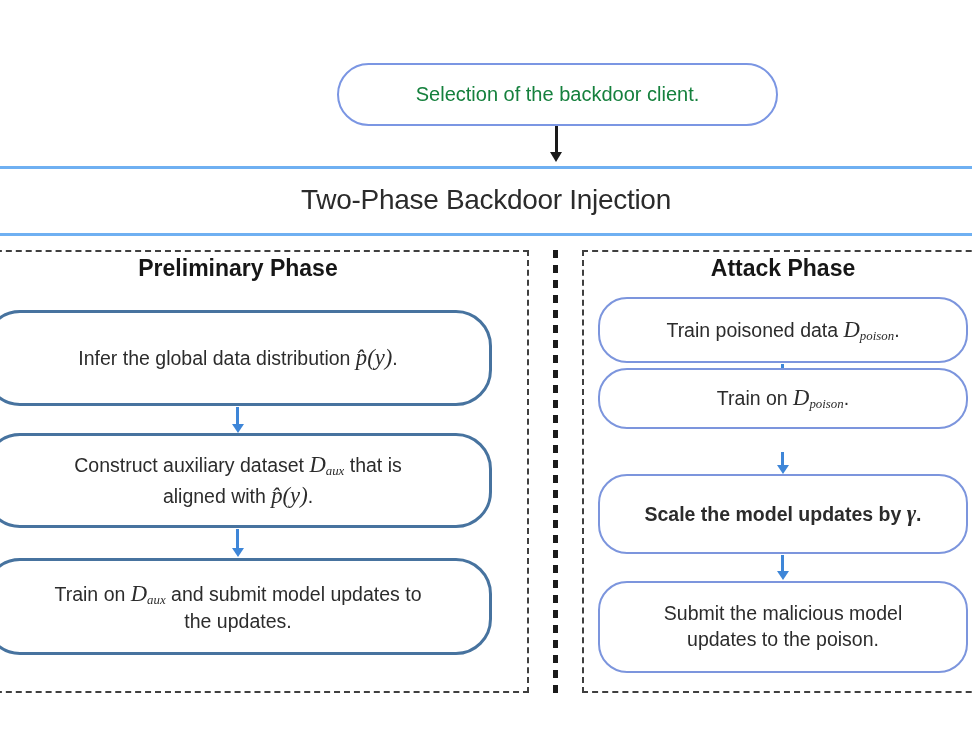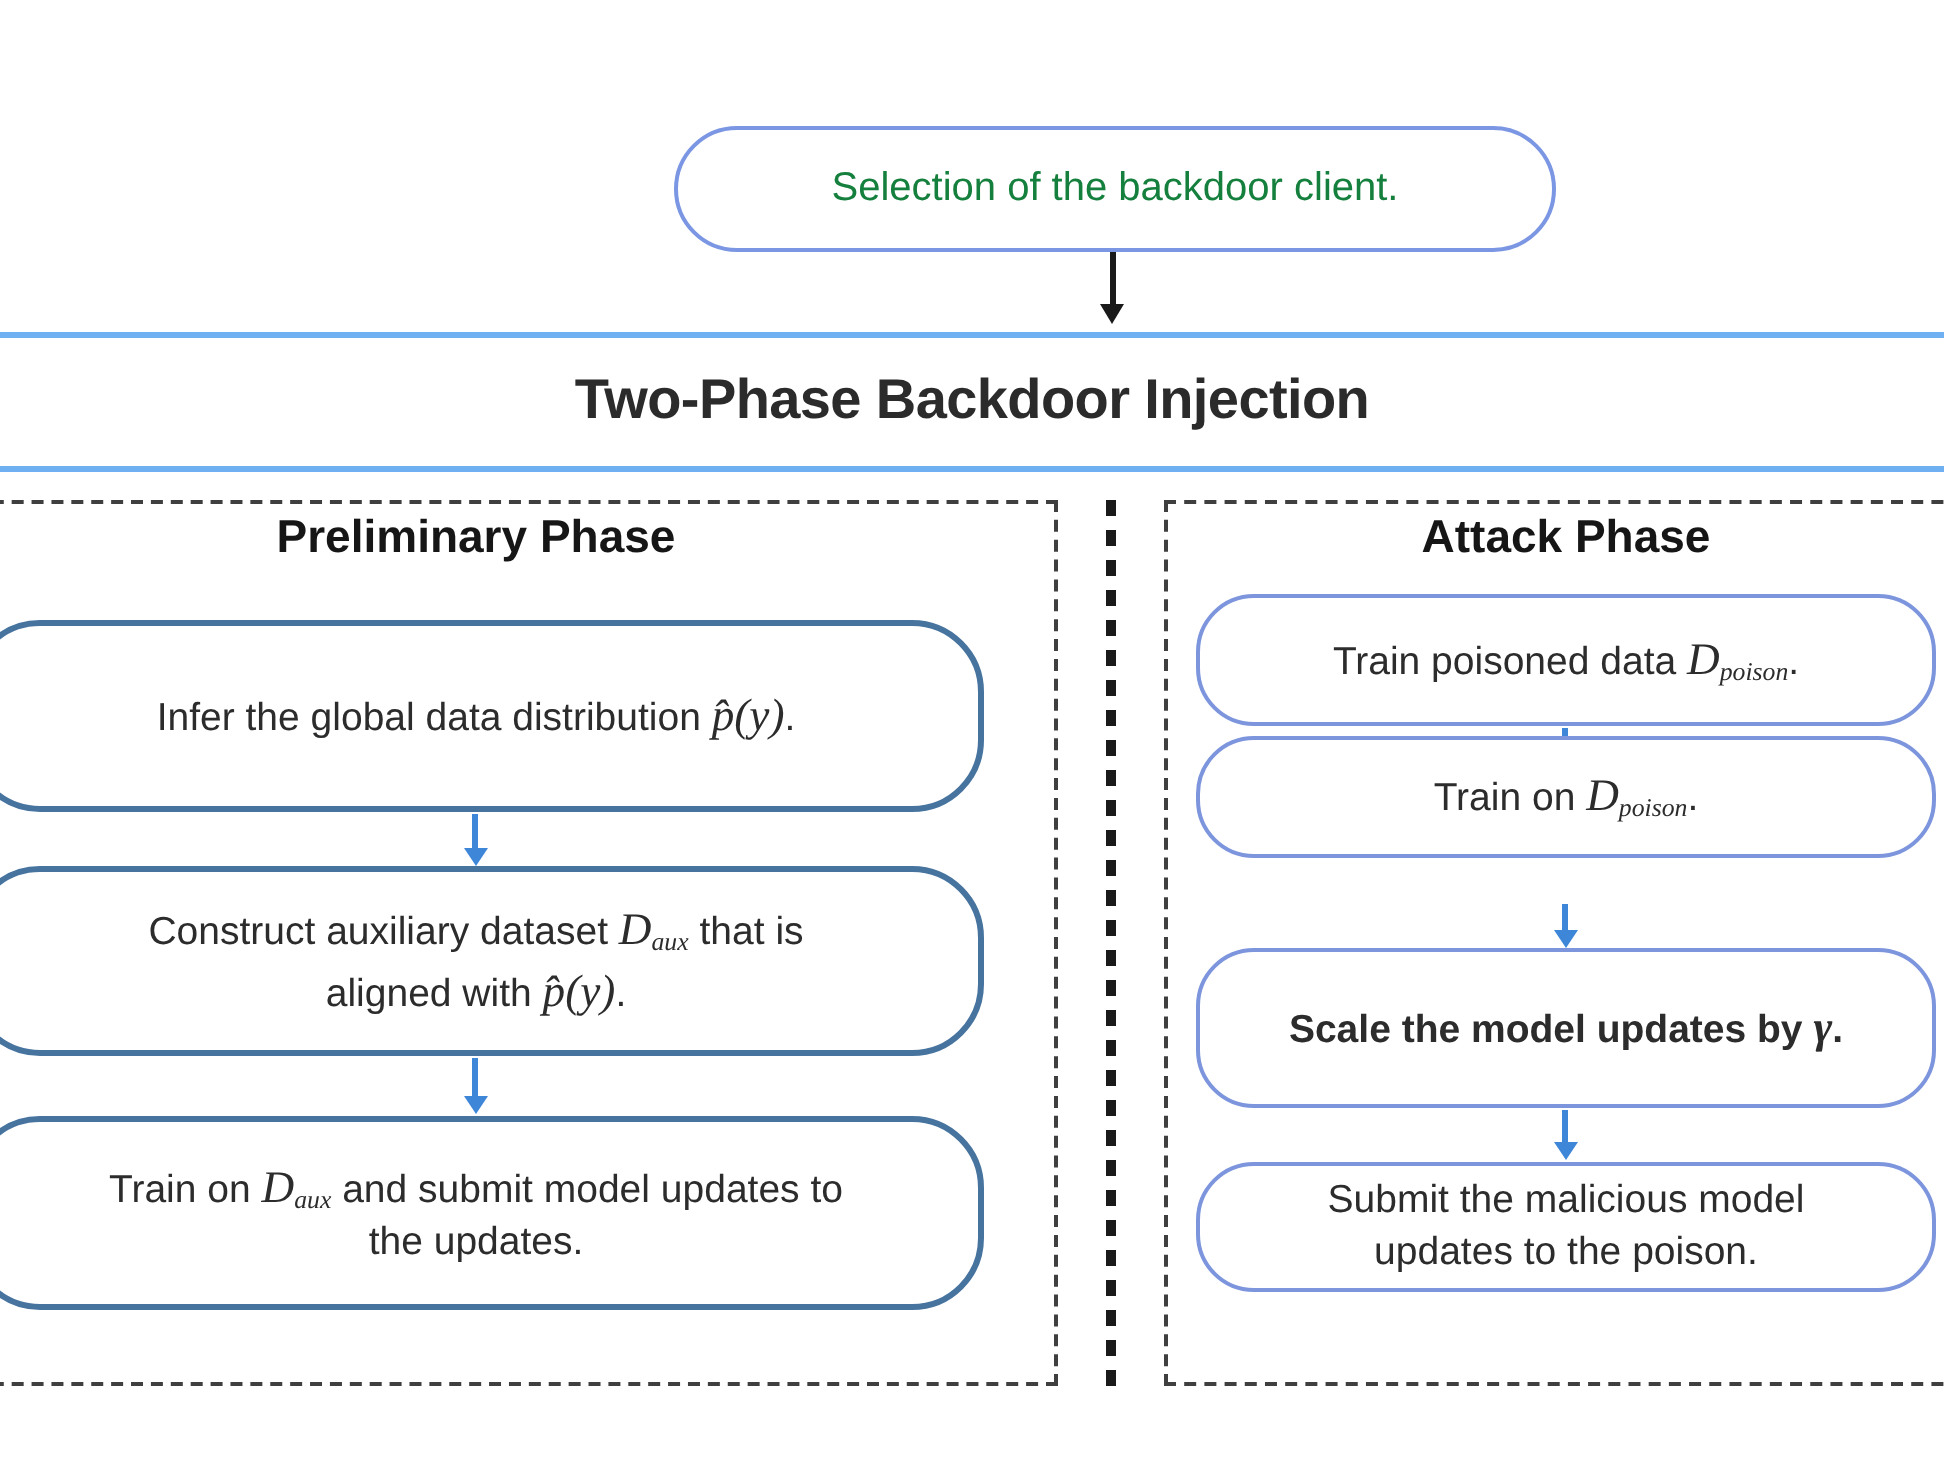--- a/index.html
+++ b/index.html
@@ -8,21 +8,21 @@
   .abs{position:absolute;}
 
   
   .top-box{left:337px;top:63px;width:441px;height:63px;border:2.5px solid var(--top_box_border);
            border-radius:32px;display:flex;align-items:center;justify-content:center;
            font-size:20px;color:#15803d;box-sizing:border-box;text-align:center;}
 
   
   .banner-line{left:0;width:972px;height:3px;background:var(--banner_line);}
   .banner-title{left:0;top:169px;width:972px;height:63px;line-height:62px;text-align:center;
-                font-size:28px;font-weight:bold;color:#2b2b2b;letter-spacing:-0.3px;}
+                font-size:28px;font-weight:normal;color:#2b2b2b;letter-spacing:-0.3px;}
 
   
   .panel{border:2px dashed var(--panel_dash);box-sizing:border-box;background:transparent;}
   .panel-left{left:-24px;top:250px;width:553px;height:443px;}
   .panel-right{left:582px;top:250px;width:420px;height:443px;}
   .divider{left:553px;top:250px;width:5px;height:443px;
            background:repeating-linear-gradient(180deg,var(--arrow_black) 0 8px,transparent 8px 15px);}
 
   .phase-header{font-size:23px;font-weight:bold;color:#161616;text-align:center;}
   .hdr-left{left:-16px;top:255px;width:508px;}
@@ -115,17 +115,17 @@
 
   <div class="abs step step-right" style="top:474px;height:80px;font-weight:bold;">
     <span><span>Scale the model updates by </span><span class="seg-m">γ</span><span>.</span></span>
   </div>
 
   <div class="abs varrow arrow-blue" style="left:776px;top:555px;width:13px;height:25px;">
     <div class="stem"></div>
     <div class="head"></div>
   </div>
 
-  <div class="abs step step-right" style="top:581px;height:65px;">
+  <div class="abs step step-right" style="top:581px;height:92px;">
     <span><span>Submit the malicious model</span><br><span>updates to the poison.</span></span>
   </div>
 
 </div>
 
 </body></html>

